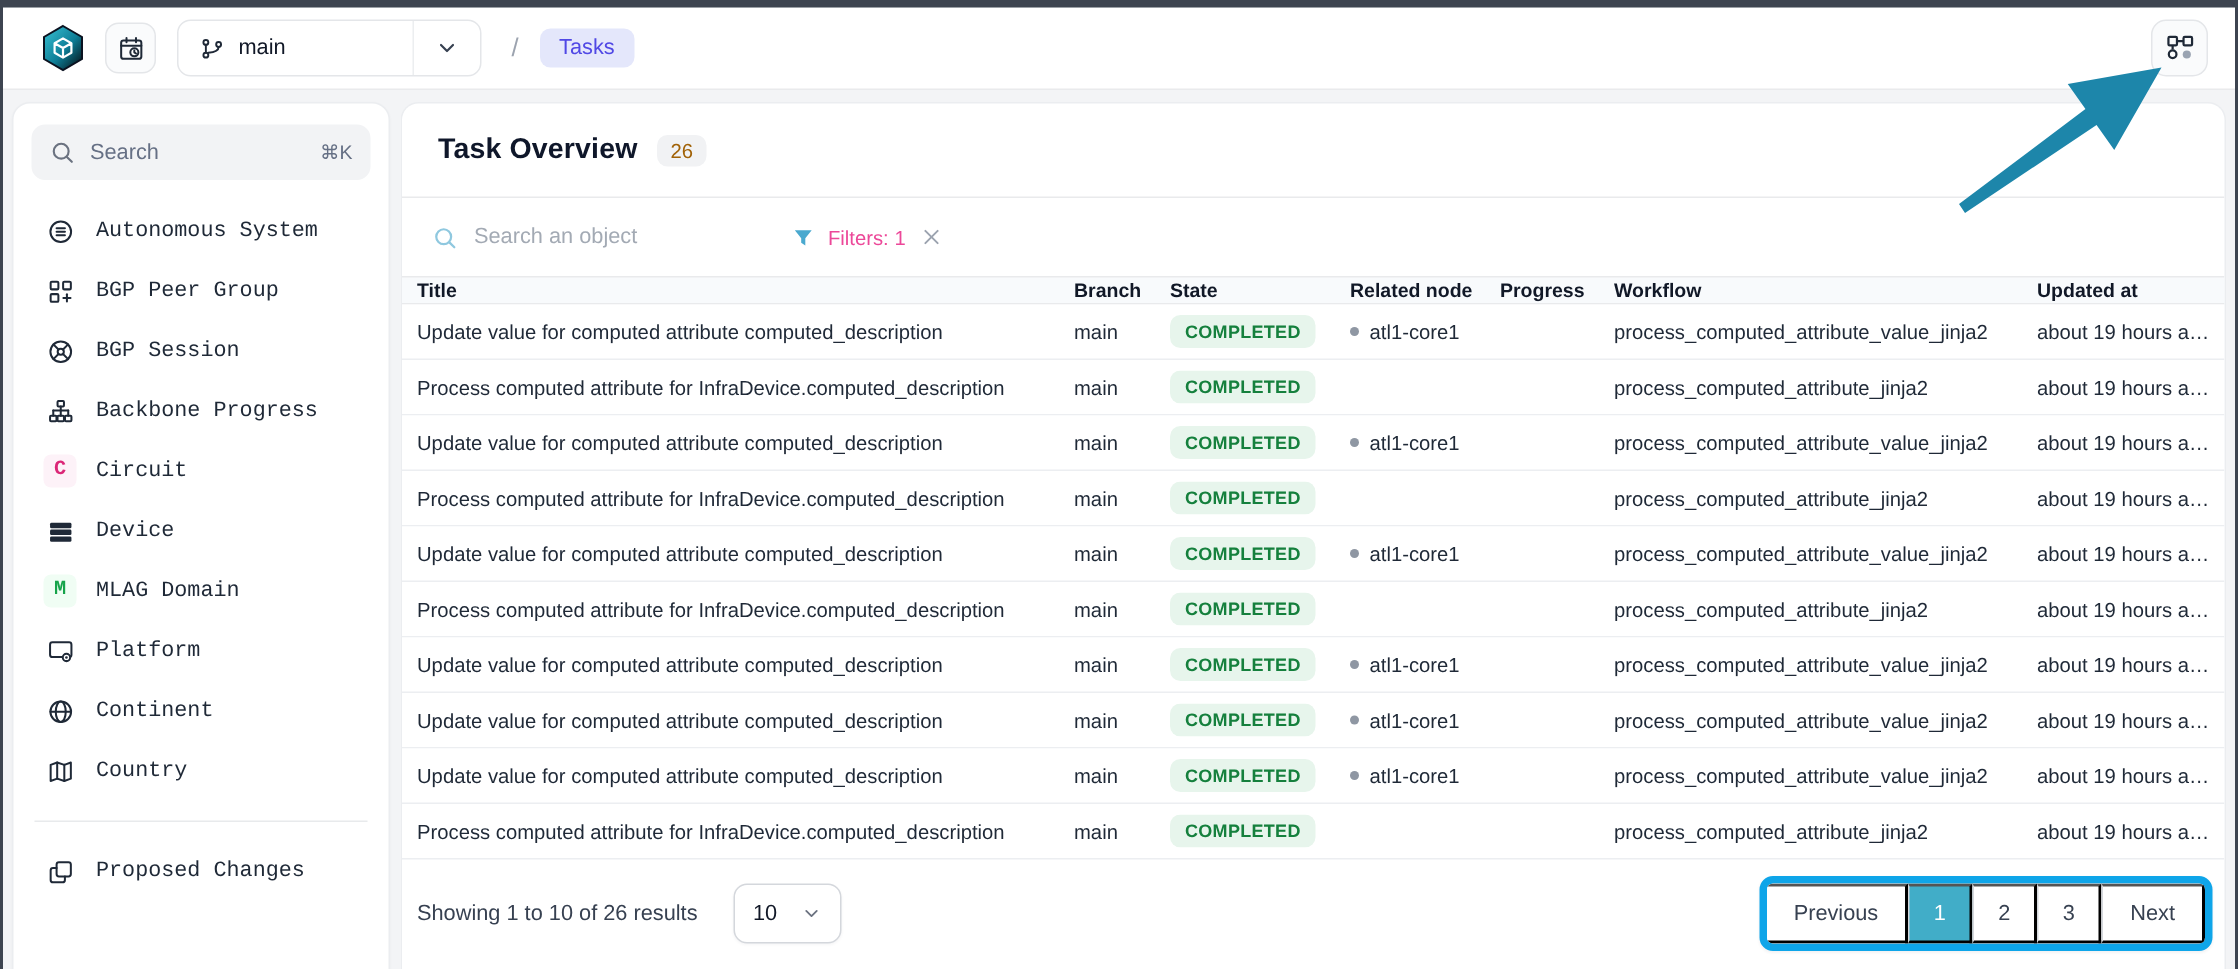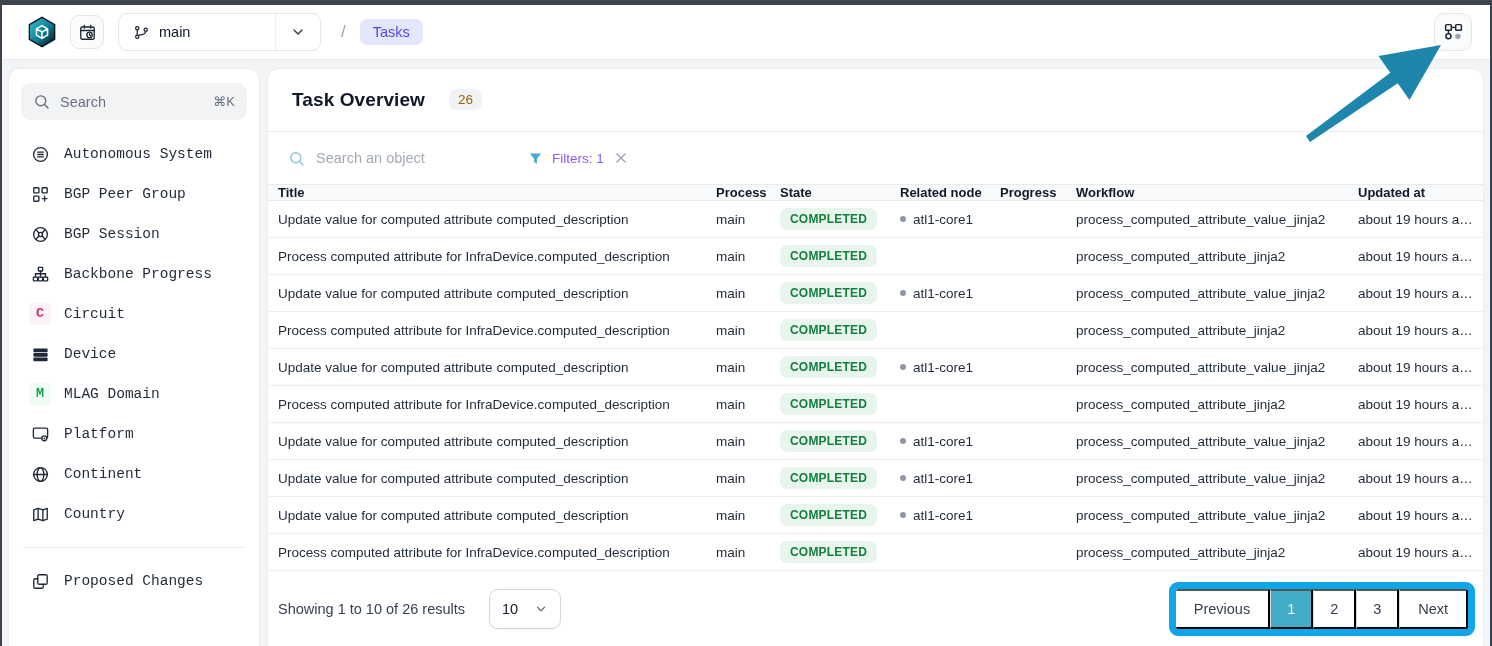--- a/index.html
+++ b/index.html
@@ -33,45 +33,45 @@
   .nav{margin-top:14px;font-family:Liberation Mono, monospace;}
   .nav-item{display:flex;align-items:center;gap:13px;height:40px;padding:0 8px;border-radius:8px;cursor:pointer;}
   .nav-icon{width:22px;height:22px;display:flex;align-items:center;justify-content:center;color:#1f2937;flex:none;}
   .nav-icon svg{width:19px;height:19px;}
   .letter-icon{font-size:13.5px;font-weight:700;border-radius:5px;width:22px;height:22px;line-height:22px;text-align:center;}
   .nav-label{font-size:14.5px;font-weight:500;color:#1f2937;white-space:nowrap;}
   .side-divider{height:1px;background:#e8eaec;margin:13px 2px;}
 
   
   .main-card{flex:1;background:#fff;border:1px solid #ebedf0;border-bottom:none;border-radius:12px 12px 0 0;box-sizing:border-box;display:flex;flex-direction:column;overflow:hidden;}
-  .main-header{display:flex;align-items:flex-start;gap:24px;padding:20px 24px;border-bottom:1px solid #e9eaec;}
+  .main-header{display:flex;align-items:flex-end;gap:13px;padding:20px 24px;border-bottom:1px solid #e9eaec;}
   .main-title{font-size:19px;font-weight:700;color:#0f172a;letter-spacing:.1px;}
   .count-badge{background:#f1f2f4;border-radius:7px;padding:3px 9px;font-size:13.5px;color:#a16207;}
   .toolbar{display:flex;align-items:center;height:52px;padding:0 20px;flex:none;}
   .obj-search{display:flex;align-items:center;gap:9px;width:228px;}
   .obj-search input{border:none;outline:none;font-size:14.5px;font-family:inherit;color:#111827;width:180px;background:transparent;}
   .obj-search input::placeholder{color:#a3aab4;}
   .filter-chip{display:flex;align-items:center;gap:9px;margin-left:12px;cursor:pointer;}
-  .filter-label{font-size:13.5px;color:#8b5cf6;}
+  .filter-label{font-size:13.5px;color:#ec4899;}
   .x-icon{color:#9ca3af;display:flex;cursor:pointer;}
 
   
   .tgrid{display:grid;grid-template-columns:438px 64px 120px 100px 76px 282px minmax(0,1fr);align-items:center;padding-left:10px;}
   .thead{height:33px;background:#f8fafc;border-top:1px solid #e9eaec;border-bottom:1px solid #e9eaec;font-size:13px;font-weight:700;color:#111827;}
   .trow{height:36px;border-bottom:1px solid #eceef1;font-size:13.5px;color:#1f2937;cursor:pointer;background:#fff;}
   .tcell{white-space:nowrap;overflow:hidden;text-overflow:ellipsis;padding-right:10px;}
   .state-badge{display:inline-block;background:var(--completed-bg,#e7f5ec);color:var(--completed-fg,#15803d);font-size:12px;font-weight:700;padding:4px 10px;border-radius:7px;letter-spacing:.2px;}
   .rel-node{display:flex;align-items:center;gap:7px;}
   .rel-dot{width:6px;height:6px;border-radius:50%;background:#8f97a3;flex:none;}
 
   
   .table-footer{display:flex;align-items:center;gap:24px;padding:11px 8px 12px 10px;flex:none;}
   .showing{font-size:14.5px;color:#374151;}
   .pagesize-select{display:flex;align-items:center;justify-content:space-between;width:72px;height:40px;border:1px solid #d4d7dc;border-radius:9px;padding:0 12px;box-sizing:border-box;font-size:14.5px;color:#111827;background:#fff;cursor:pointer;box-shadow:0 1px 2px rgba(16,24,40,.04);}
-  .pagination{margin-left:auto;display:flex;border:7px solid #0ea5e9;border-radius:9px;overflow:hidden;background:#fff;box-shadow:0 1px 2px rgba(16,24,40,.05);}
+  .pagination{margin-left:auto;display:flex;border:5px solid #0ea5e9;border-radius:9px;overflow:hidden;background:#fff;box-shadow:0 1px 2px rgba(16,24,40,.05);}
   .page-btn{min-width:43px;height:40px;display:flex;align-items:center;justify-content:center;font-size:14.5px;color:#374151;background:#fff;border-left:1px solid #d4d7dc;box-sizing:border-box;cursor:pointer;padding:0 4px;}
   .page-btn:first-child{border-left:none;}
   .page-btn.nav-word{padding:0 18px;}
   .page-btn.active{background:var(--accent,#41adc8);color:#fff;}
 
   
   .annotation{position:absolute;inset:0;z-index:90;pointer-events:none;}
 </style>
 </head>
 <body>
@@ -304,21 +304,21 @@
       <span class="x-icon" style="margin-left:10px;">
         <svg width="14" height="14" viewBox="0 0 24 24" fill="none" stroke="#9ca3af" stroke-width="2.3" stroke-linecap="round">
             <line x1="5" y1="5" x2="19" y2="19"></line>
             <line x1="19" y1="5" x2="5" y2="19"></line>
           </svg>
       </span>
     </div>
 
     <div class="tgrid thead">
         <div class="tcell">Title</div>
-        <div class="tcell">Process</div>
+        <div class="tcell">Branch</div>
         <div class="tcell">State</div>
         <div class="tcell">Related node</div>
         <div class="tcell">Progress</div>
         <div class="tcell">Workflow</div>
         <div class="tcell">Updated at</div>
       </div>
     <div>
         <div class="tgrid trow">
           <div class="tcell">Update value for computed attribute computed_description</div>
           <div class="tcell">main</div>

